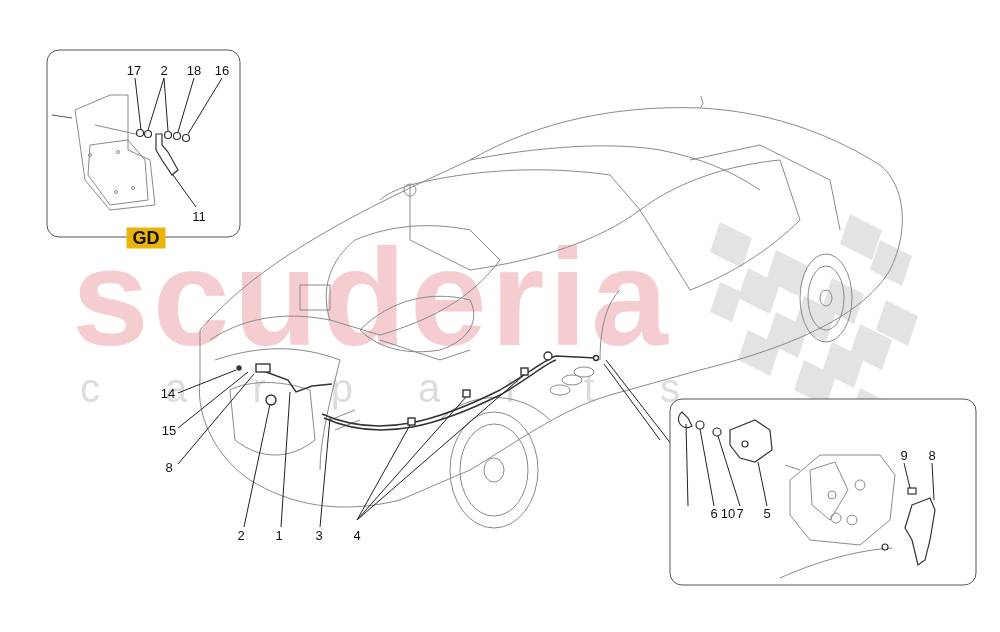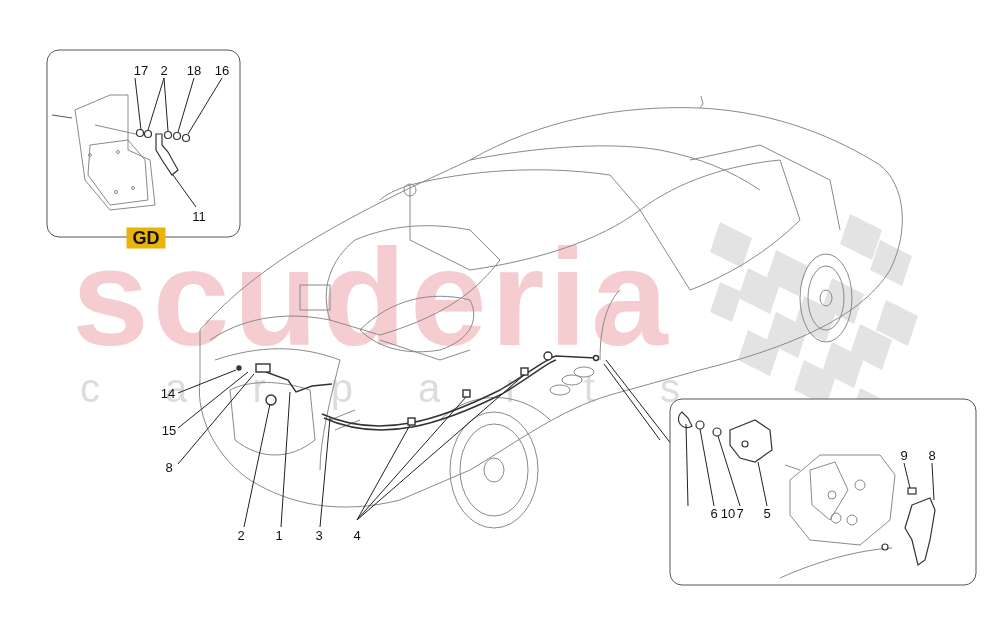--- a/index.html
+++ b/index.html
@@ -170,21 +170,21 @@
       <line x1="688" y1="506" x2="686" y2="424"></line>
       <line x1="714" y1="506" x2="700" y2="429"></line>
       <line x1="740" y1="506" x2="718" y2="436"></line>
       <line x1="767" y1="506" x2="758" y2="462"></line>
       <line x1="904" y1="463" x2="910" y2="488"></line>
       <line x1="932" y1="463" x2="934" y2="500"></line>
     </g>
   </svg>
 
   <div id="callouts">
-    <span class="callout" style="left:141px;top:70px;">17</span>
+    <span class="callout" style="left:134px;top:70px;">17</span>
     <span class="callout" style="left:164px;top:70px;">2</span>
     <span class="callout" style="left:194px;top:70px;text-align:right;">18</span>
     <span class="callout" style="left:222px;top:70px;">16</span>
     <span class="callout" style="left:199px;top:216px;">11</span>
     <span class="callout" style="left:168px;top:393px;">14</span>
     <span class="callout" style="left:169px;top:430px;text-align:right;">15</span>
     <span class="callout" style="left:169px;top:467px;">8</span>
     <span class="callout" style="left:241px;top:535px;">2</span>
     <span class="callout" style="left:279px;top:535px;">1</span>
     <span class="callout" style="left:319px;top:535px;">3</span>

